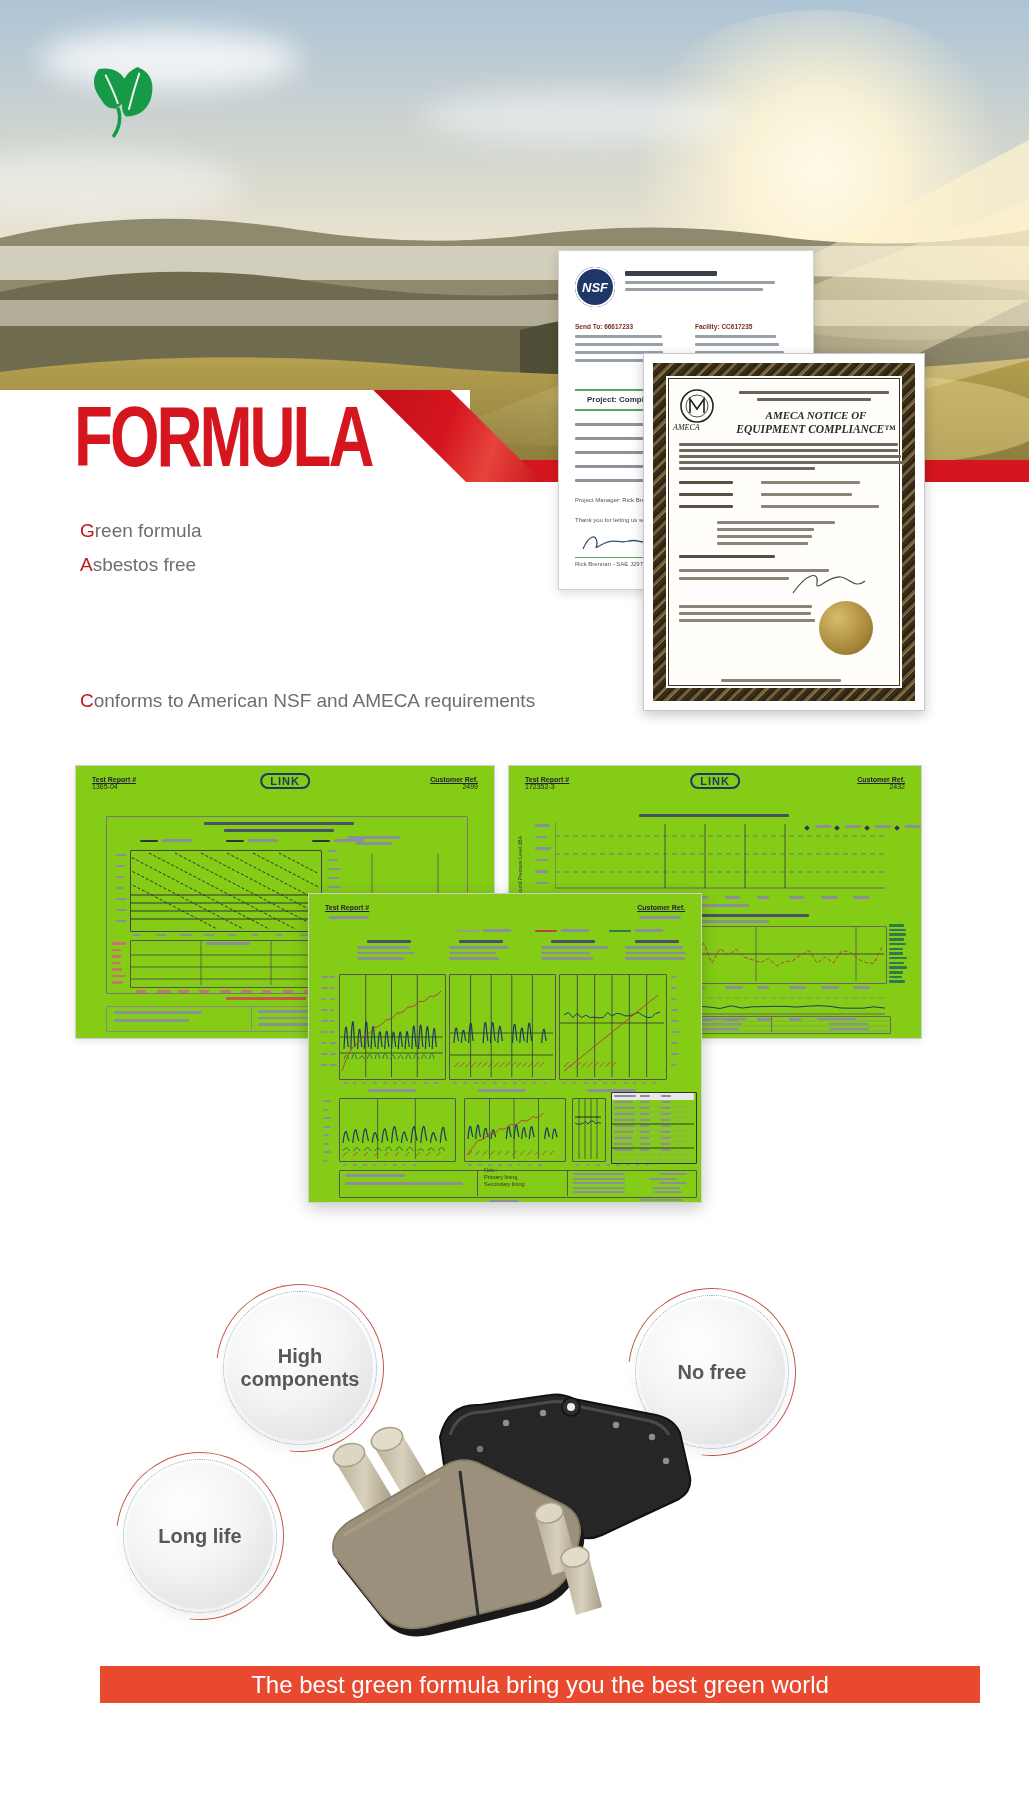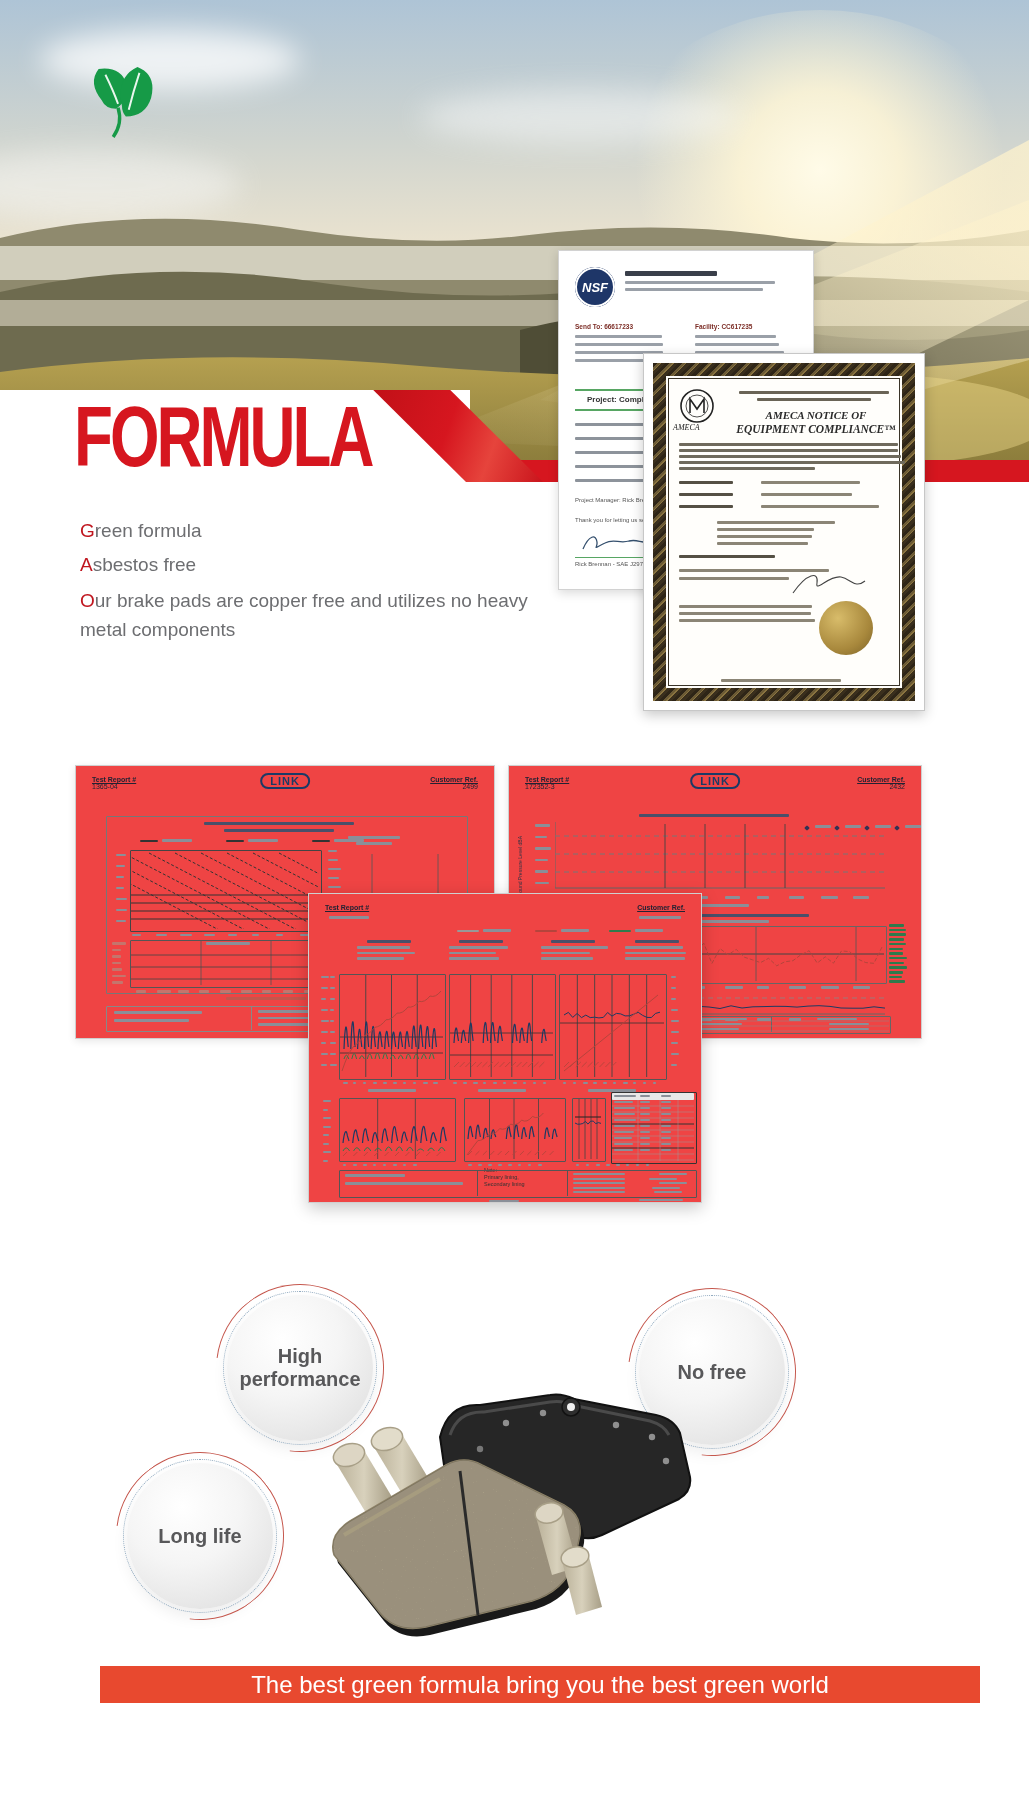--- a/index.html
+++ b/index.html
@@ -43,21 +43,21 @@
         border-image:repeating-linear-gradient(135deg,#2e2517 0 3px,#6b5a35 3px 5px,#8a7440 5px 6px,#3a2f1d 6px 9px) 13;
         position:relative;background:#fffefb;}
   .ameca-inner{position:absolute;inset:2px;border:1px solid #3a3428;padding:7px 9px;box-sizing:border-box;}
   .ameca-title{font-family:"Liberation Serif",serif;font-style:italic;font-weight:bold;color:#2b2b2b;
                text-align:center;filter:blur(.2px);}
   .seal{position:absolute;right:26px;bottom:30px;width:54px;height:54px;border-radius:50%;
         background:radial-gradient(circle at 35% 32%,#d8bc6a,#a8883c 62%,#7a6128);}
   .seal::before{content:"";position:absolute;inset:-4px;border-radius:50%;
         background:repeating-conic-gradient(#9c7d33 0 5deg,rgba(0,0,0,0) 5deg 10deg);z-index:-1;}
   
-  .doc{position:absolute;background:#ef4444;border:1px solid #cfcfcf;box-shadow:0 2px 8px rgba(0,0,0,.10);}
+  .doc{position:absolute;background:#84cc16;border:1px solid #cfcfcf;box-shadow:0 2px 8px rgba(0,0,0,.10);}
   .doc .dh-l{position:absolute;left:16px;top:10px;font-size:7px;font-weight:bold;color:#223;filter:blur(.15px);}
   .doc .dh-l .lab,.doc .dh-r .lab{text-decoration:underline;}
   .doc .no{display:block;font-weight:normal;}
   .doc .dh-r{position:absolute;right:16px;top:10px;font-size:7px;font-weight:bold;color:#223;text-align:right;filter:blur(.15px);}
   .linkoval{position:absolute;left:50%;top:7px;transform:translateX(-50%);border:2.5px solid #1b3a66;
             border-radius:12px;padding:0 8px;font-weight:bold;font-size:11px;color:#1b3a66;letter-spacing:1px;}
   .pbar{position:absolute;border-radius:1px;}
   .vlabel{position:absolute;font-size:5px;color:#334;transform:rotate(-90deg);transform-origin:left top;
           filter:blur(.25px);white-space:nowrap;}
   .notecell{position:absolute;font-size:5.5px;color:#333;line-height:7px;filter:blur(.25px);}
@@ -118,21 +118,21 @@
 
   <div class="whiteband"></div>
   <div class="redstrip"></div>
   <div class="ribbon"></div>
   <div class="hairline"></div>
   <div class="formula">FORMULA</div>
 
   <div class="bullets" id="bullet-list" style="top: 516px; height: 220px; width: 480px;">
       <div class="bullet" style="top: 34px; position: absolute;"><b>A</b>sbestos free</div>
       <div class="bullet" style="top: 0px; position: absolute;"><b>G</b>reen formula</div>
-      <div class="bullet" style="top: 70px; position: absolute;"><b>O</b>ur brake pads are copper free and utilizes no heavy metal components</div>
+      <div class="bullet" style="top: 170px; position: absolute;"><b>C</b>onforms to American NSF and AMECA requirements</div>
     </div>
 
   <div class="nsf-doc">
     <div class="nsf-logo">NSF</div>
     <div class="pbar" style="left:66px;top:20px;width:92px;height:5px;background:#3a3f4a;"></div>
     <div class="pbar" style="left:66px;top:30px;width:150px;height:3px;background:#9aa0a8;"></div>
     <div class="pbar" style="left:66px;top:37px;width:138px;height:3px;background:#9aa0a8;"></div>
     <div class="nsf-label" style="position:absolute;left:16px;top:72px;">
       <span>Send To:</span> <span>66617233</span></div>
     <div class="nsf-label" style="position:absolute;left:136px;top:72px;">
@@ -677,21 +677,21 @@
         <div class="pbar" style="left: 343.138px; top: 292.8px; width: 28px; height: 2px; background: rgb(138, 143, 152);"></div>
         <div class="pbar" style="left: 264px; top: 297.4px; width: 52px; height: 2px; background: rgb(138, 143, 152);"></div>
         <div class="pbar" style="left: 344.846px; top: 297.4px; width: 28px; height: 2px; background: rgb(138, 143, 152);"></div>
         <div class="pbar" style="left: 180px; top: 306px; width: 30px; height: 2px; background: rgb(138, 143, 152);"></div>
         <div class="pbar" style="left: 330px; top: 305px; width: 44px; height: 2px; background: rgb(138, 143, 152);"></div>
       </div>
   </div>
 
   <div class="fc" style="left:227px;top:1295px;">
     <span>High</span>
-      <span>performance</span>
+      <span>components</span>
     </div>
   <div class="fc" style="left:639px;top:1299px;">
     <span>No free</span>
       <span></span>
     </div>
   <div class="fc" style="left:127px;top:1463px;">
     <span>Long life</span>
       <span></span>
     </div>
 

